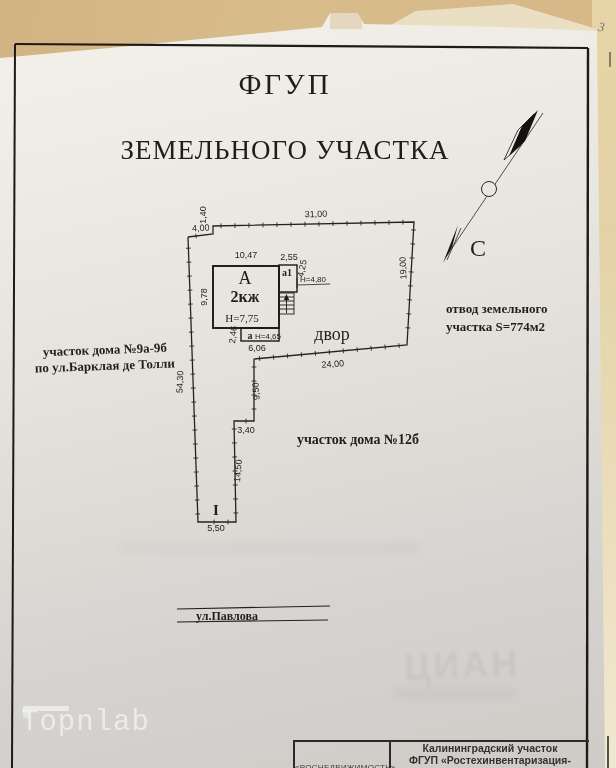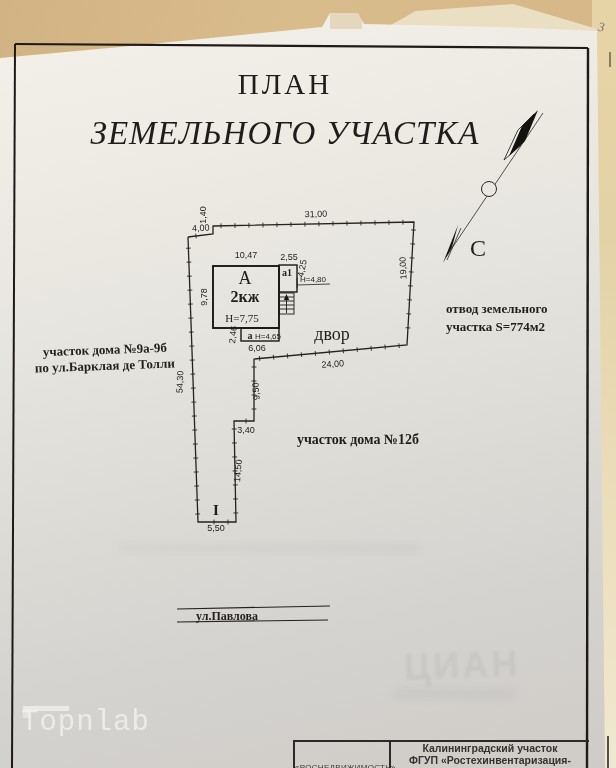--- a/index.html
+++ b/index.html
@@ -31,21 +31,21 @@
   .page-num{
     position:absolute;left:598px;top:20px;width:16px;
     font-family:"Liberation Serif",serif;font-style:italic;
     font-size:13px;color:#6e7380;transform:rotate(8deg);
   }
   .title{
     position:absolute;left:60px;top:68px;width:450px;text-align:center;
     color:#1f1c19;
   }
   .title .t1{font-size:29px;letter-spacing:3px;}
-  .title .t2{font-size:33px;letter-spacing:1px;margin-top:14px;font-style:italic;}
+  .title .t2{font-size:27px;letter-spacing:1px;margin-top:34px;}
   svg.plan{position:absolute;left:0;top:0;}
   svg text{fill:#211e1b;}
   .dim{font-family:"Liberation Sans",sans-serif;font-size:9px;}
   .dim-sm{font-family:"Liberation Sans",sans-serif;font-size:8px;}
   .lbl-serif{font-family:"Liberation Serif",serif;}
   .smudge{position:absolute;background:rgba(130,130,136,0.08);filter:blur(3px);border-radius:4px;}
   .wm-cian{
     position:absolute;left:404px;top:645px;
     font-family:"Liberation Sans",sans-serif;font-weight:bold;
     font-size:36px;letter-spacing:3px;color:rgba(110,112,120,0.10);
@@ -79,21 +79,21 @@
 <div class="sheet-strip"></div>
 <div class="sheet-wedge"></div>
 <div class="paper"></div>
 <div class="tape"></div>
 <div class="mark-top"></div>
 <div class="mark-bottom"></div>
 
 <div class="page-num">3</div>
 
 <div class="title">
-  <div class="t1">ПЛАН</div>
+  <div class="t1">ФГУП</div>
   <div class="t2">ЗЕМЕЛЬНОГО УЧАСТКА</div>
 </div>
 
 <div class="crease"></div>
 <div class="wm-cian">ЦИАН</div>
 <div class="smudge" style="left:394px;top:688px;width:122px;height:11px;"></div>
 
 <svg class="plan" width="616" height="768" viewBox="0 0 616 768">
 
   <g stroke="#1d1a17" fill="none">

